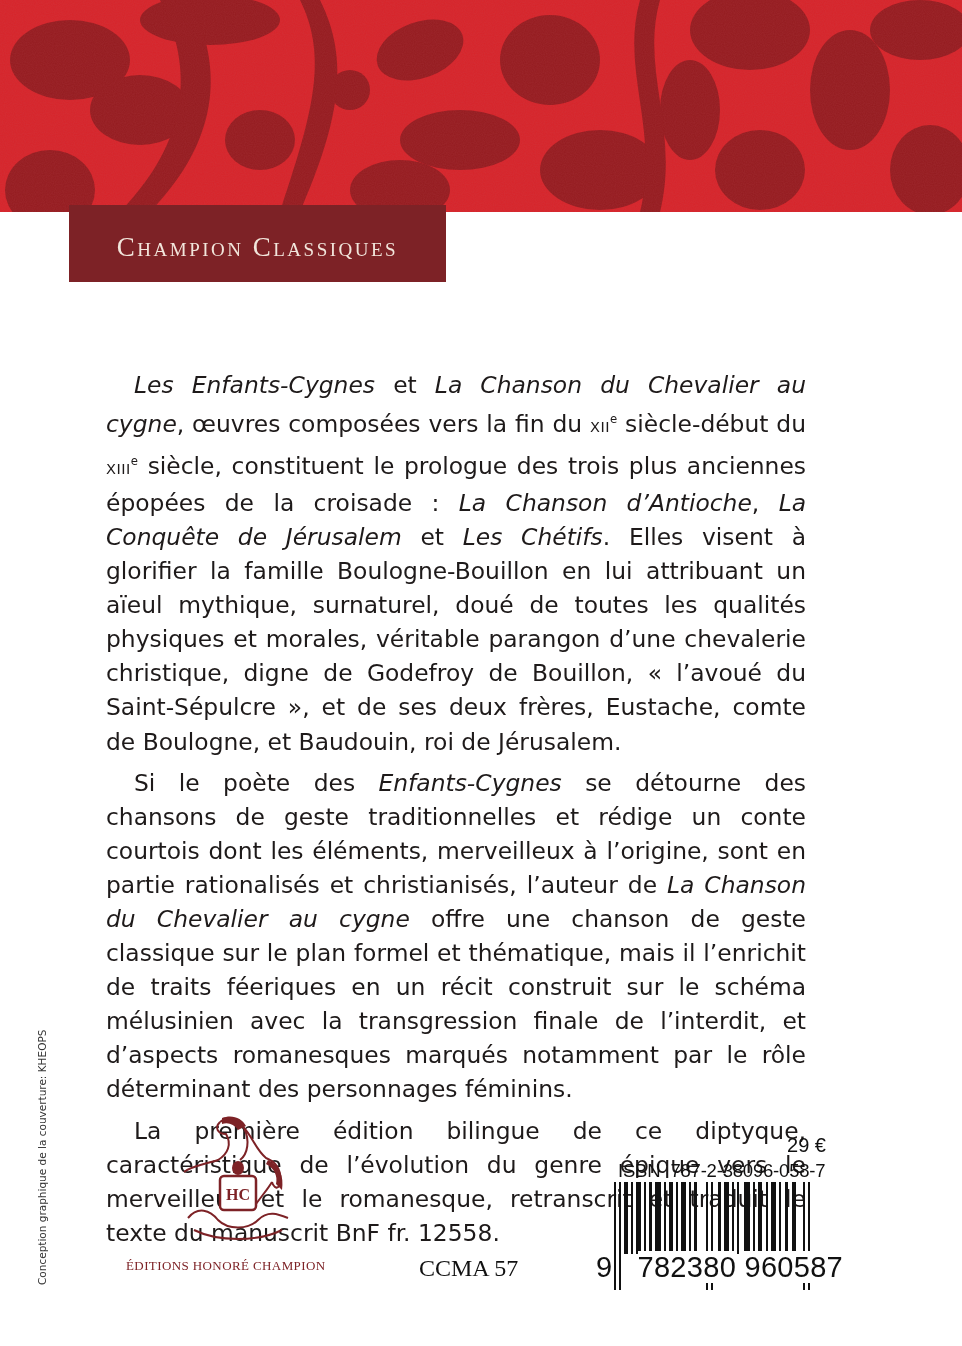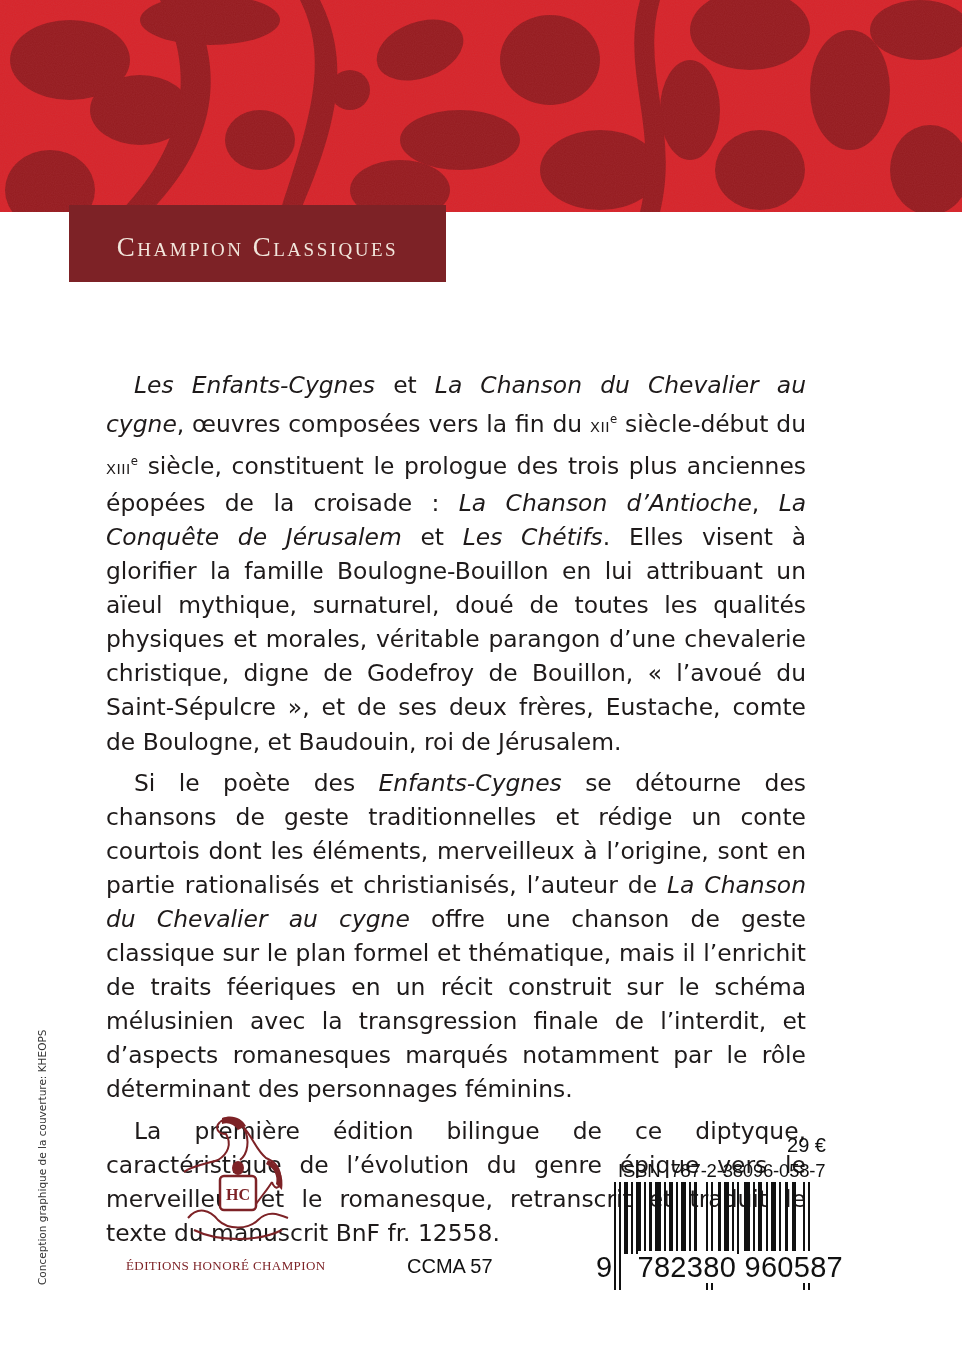--- a/index.html
+++ b/index.html
@@ -10,21 +10,21 @@
   .series-band-top { position:absolute; left:69px; top:205px; width:377px; height:10px; background:#7d2226; }
   .series-title { color:#f2e6dc; font-family:"Liberation Serif", serif; font-size:27px; letter-spacing:2.5px; font-variant:small-caps; }
   .blurb { position:absolute; left:106px; top:368px; width:700px; font-family:"DejaVu Sans", sans-serif; font-size:23.4px; line-height:34.1px; color:#1e1a1a; text-align:justify; }
   .blurb p { margin:0 0 0.3em 0; text-indent:28px; }
   .blurb i { font-style:italic; }
   .sc { font-size:0.62em; text-transform:uppercase; letter-spacing:0.5px; }
   .sup { font-size:0.5em; vertical-align:super; }
   .credit { position:absolute; left:36px; top:1285px; transform:rotate(-90deg); transform-origin:left top; font-family:"DejaVu Sans", sans-serif; font-size:10.5px; color:#333; white-space:nowrap; }
   .logo { position:absolute; left:148px; top:1110px; width:180px; height:140px; }
   .publisher { position:absolute; left:126px; top:1258px; font-family:"Liberation Serif", serif; font-size:13px; color:#7d2226; letter-spacing:0.4px; }
-  .series-code { position:absolute; left:407px; top:1255px; font-family:Liberation Sans, sans-serif; font-size:20px; color:#111; }
+  .series-code { position:absolute; left:419px; top:1255px; font-family:Liberation Serif, serif; font-size:24px; color:#111; }
   .price { position:absolute; right:136px; top:1134px; font-family:"Liberation Sans", sans-serif; font-size:20px; color:#111; }
   .isbn { position:absolute; left:618px; top:1160px; font-family:"Liberation Sans", sans-serif; font-size:18.5px; color:#111; letter-spacing:-0.2px; }
   .isbn .lbl { margin-right:10px; }
   .barcode { position:absolute; left:614px; top:1182px; width:196px; height:108px; }
   .barcode-digits { position:absolute; left:596px; top:1251px; font-family:"Liberation Sans", sans-serif; font-size:29px; color:#111; letter-spacing:0.3px;text-align:right; }
   .barcode-digits span { background:#fff; }
 </style>
 </head>
 <body>
 

